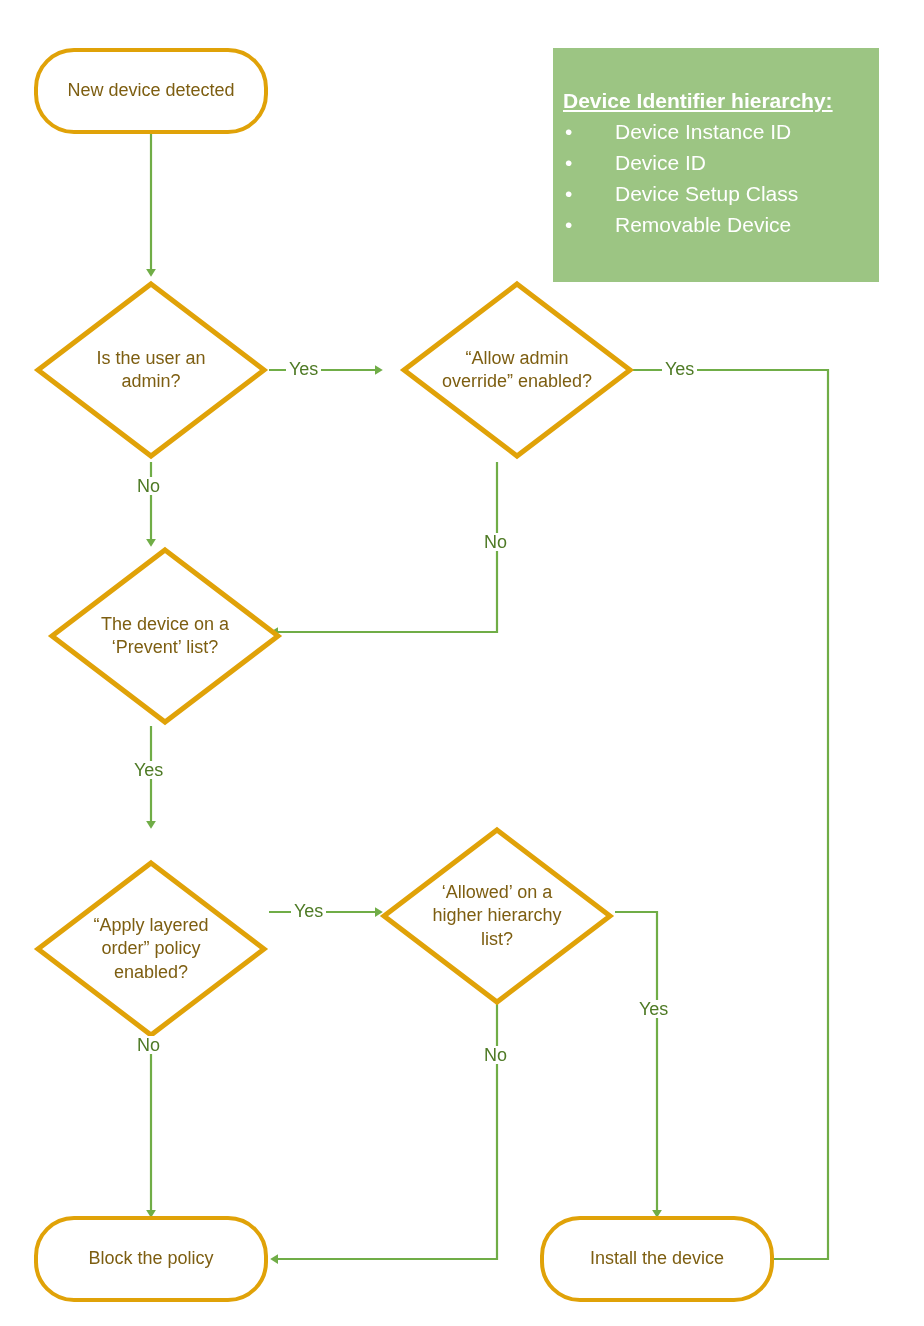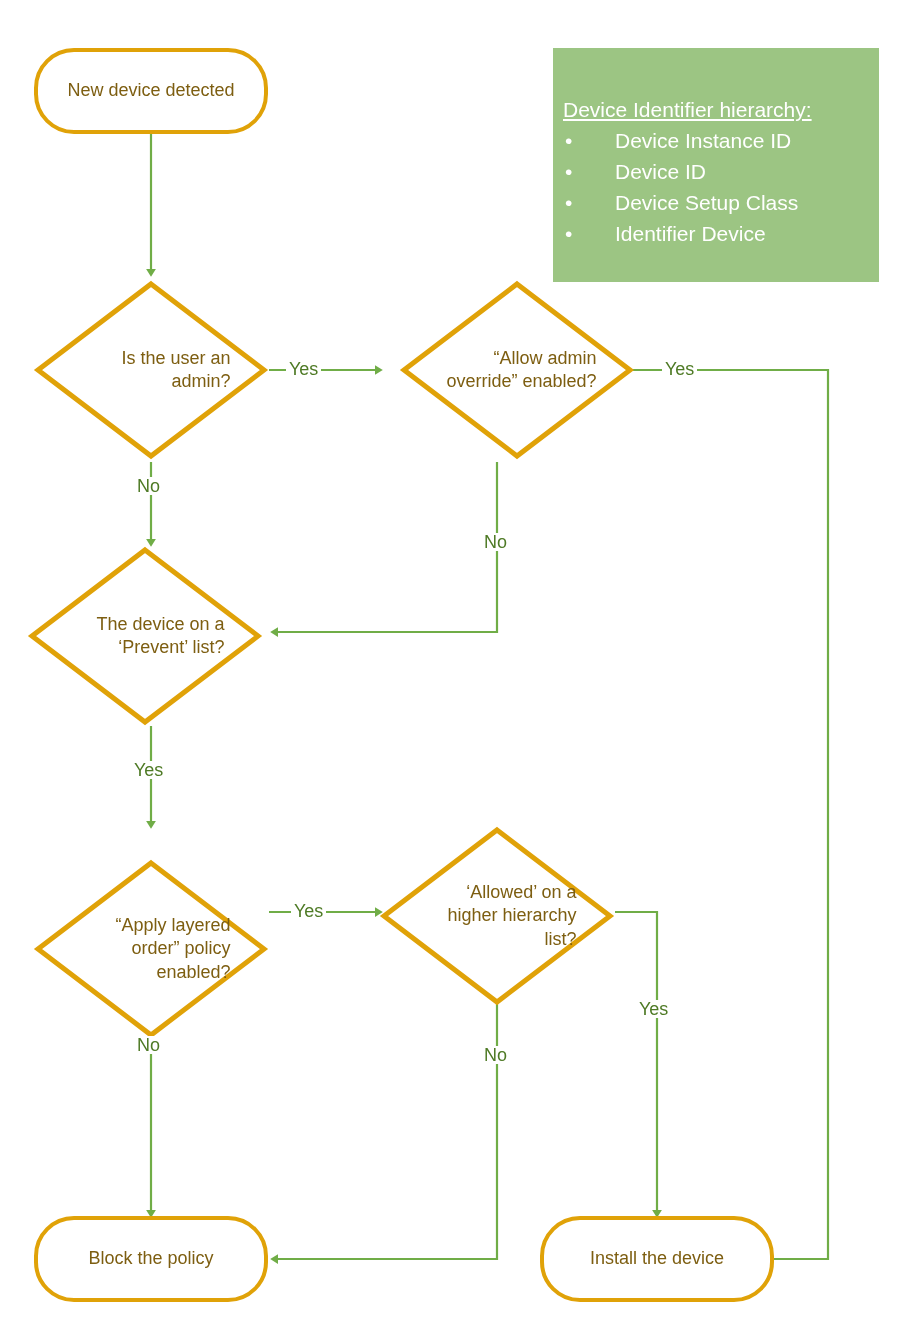--- a/index.html
+++ b/index.html
@@ -34,24 +34,24 @@
     top: 48px;
     width: 326px;
     height: 234px;
     background: #9CC583;
     box-sizing: border-box;
     padding: 38px 0 0 0;
   }
   .legend-title {
     color: #ffffff;
     font-size: 21px;
-    font-weight: normal;
+    font-weight: bold;
     text-decoration: underline;
     line-height: 1.0;
-    margin: 13px 0 5px 10px;
+    margin: 4px 0 5px 10px;
     white-space: nowrap;
   }
   .legend-list {
     list-style: none;
     margin: 0;
     padding: 0;
   }
   .legend-list li {
     position: relative;
     color: #ffffff;
@@ -97,21 +97,21 @@
   }
   .decision .dec-label {
     position: absolute;
     left: 16%;
     top: 0;
     width: 68%;
     height: 100%;
     display: flex;
     align-items: center;
     justify-content: center;
-    text-align: right;
+    text-align: center;
     color: #7D5E11;
     font-size: 18px;
     line-height: 1.28;
   }
 
   
   .edge-label {
     position: absolute;
     color: #4E7A25;
     font-size: 18px;
@@ -166,21 +166,21 @@
       <li>
         <span class="legend-bullet">•</span>
         <span>Device ID</span>
       </li>
       <li>
         <span class="legend-bullet">•</span>
         <span>Device Setup Class</span>
       </li>
       <li>
         <span class="legend-bullet">•</span>
-        <span>Identifier Device</span>
+        <span>Removable Device</span>
       </li>
     </ul>
   </div>
 
   <div class="terminator" style="left:34px; top:48px; width:234px; height:86px;">
     <span>New device detected</span>
   </div>
 
   <div class="decision" style="left:34px; top:280px; width:234px; height:180px;">
     <svg width="234" height="180" viewBox="0 0 234 180">
@@ -189,21 +189,21 @@
     <div class="dec-label">Is the user an admin?</div>
   </div>
 
   <div class="decision" style="left:400px; top:280px; width:234px; height:180px;">
     <svg width="234" height="180" viewBox="0 0 234 180">
       <polygon points="117,4 230,90 117,176 4,90" fill="#ffffff" stroke="#E0A208" stroke-width="5"></polygon>
     </svg>
     <div class="dec-label">“Allow admin override” enabled?</div>
   </div>
 
-  <div class="decision" style="left:28px; top:546px; width:234px; height:180px;">
+  <div class="decision" style="left:48px; top:546px; width:234px; height:180px;">
     <svg width="234" height="180" viewBox="0 0 234 180">
       <polygon points="117,4 230,90 117,176 4,90" fill="#ffffff" stroke="#E0A208" stroke-width="5"></polygon>
     </svg>
     <div class="dec-label">The device on a ‘Prevent’ list?</div>
   </div>
 
   <div class="decision" style="left:34px; top:859px; width:234px; height:180px;">
     <svg width="234" height="180" viewBox="0 0 234 180">
       <polygon points="117,4 230,90 117,176 4,90" fill="#ffffff" stroke="#E0A208" stroke-width="5"></polygon>
     </svg>

